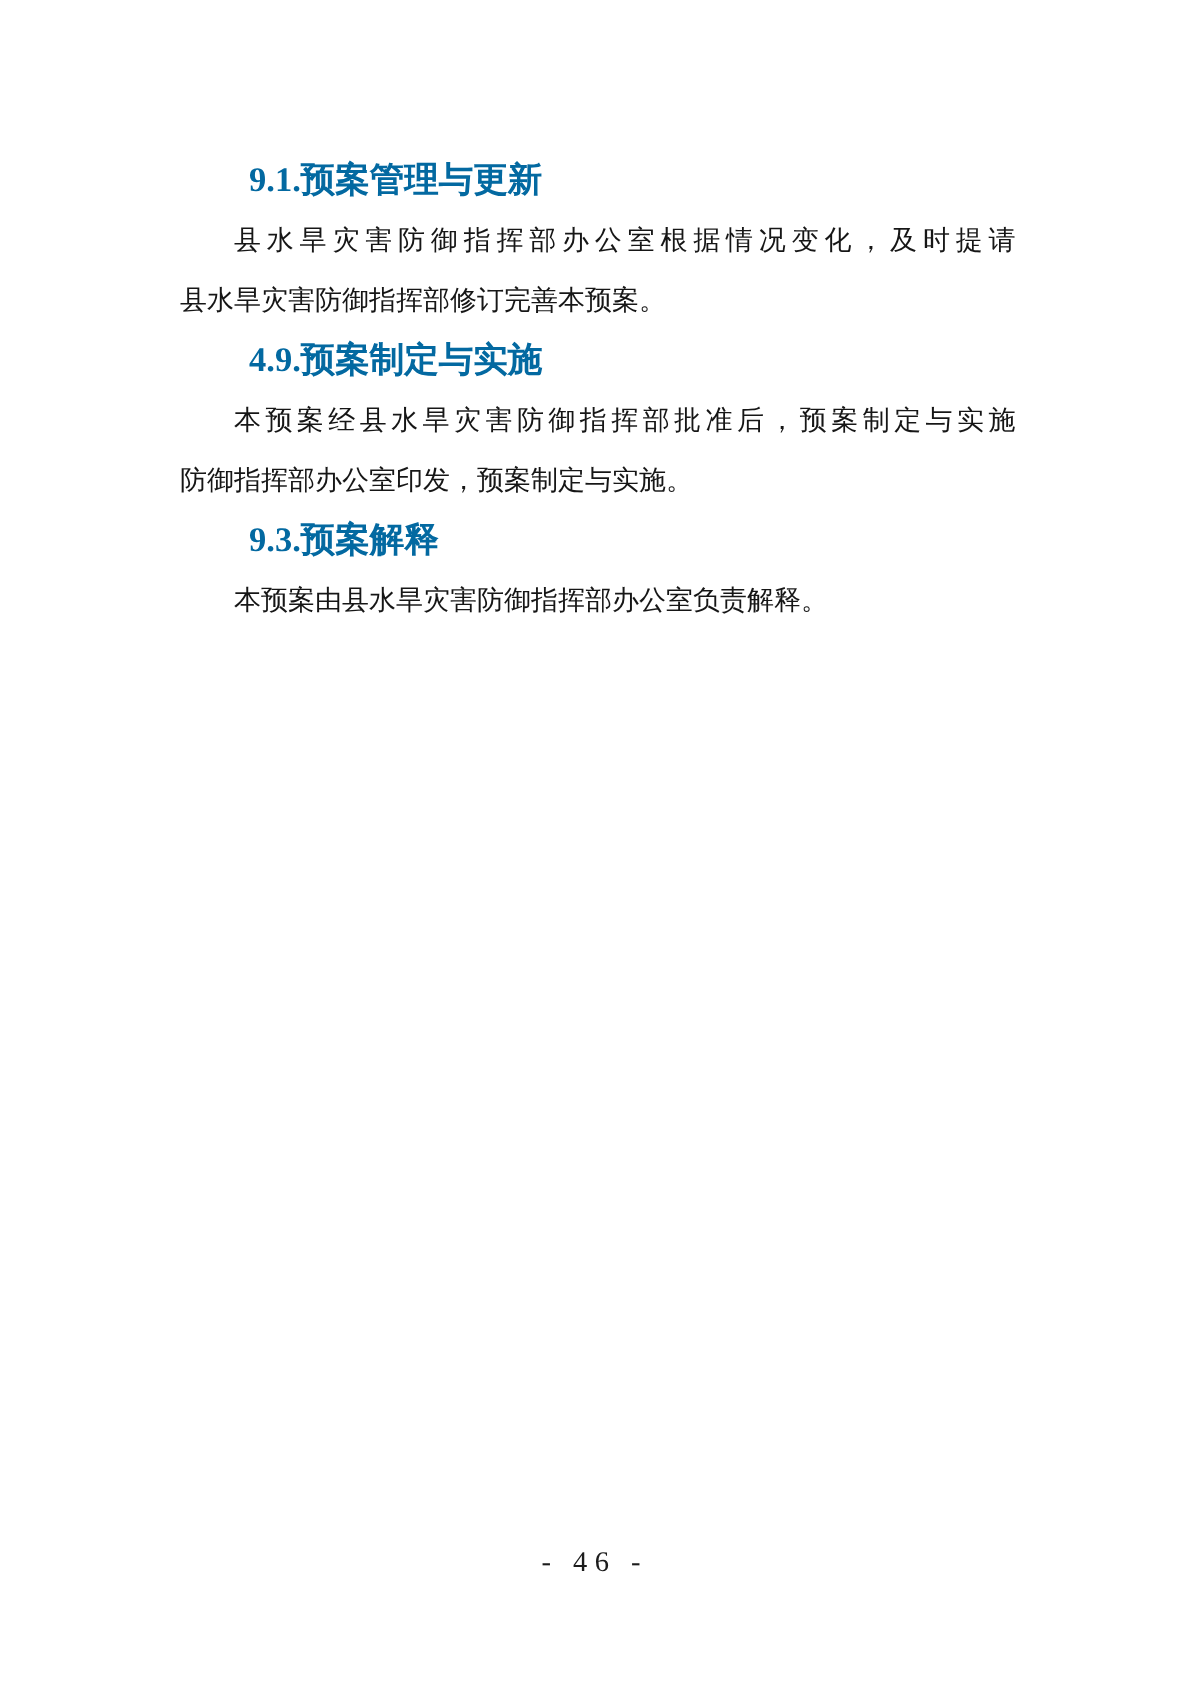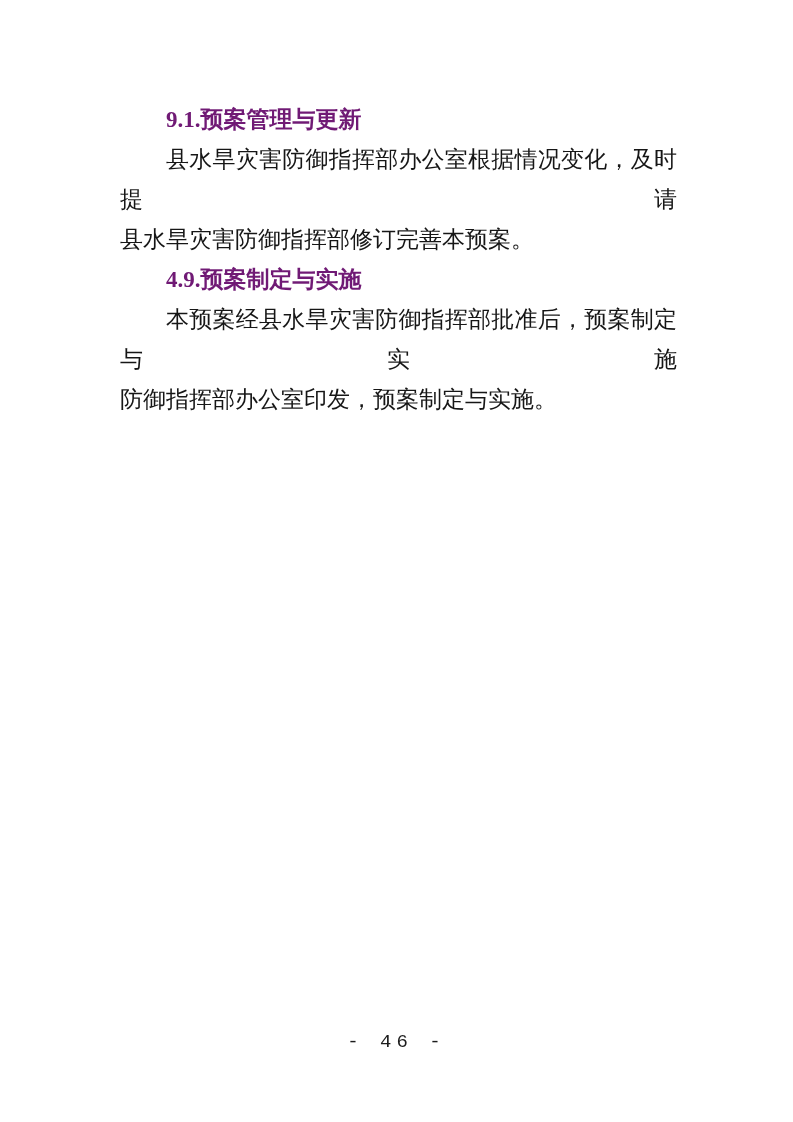--- a/index.html
+++ b/index.html
@@ -24,25 +24,25 @@
   }
   .section {
     margin: 0;
     padding: 0;
   }
   .heading {
     font-size: 23px;
     line-height: 40px;
     font-weight: bold;
     text-indent: 2em;
-    color: #701a75;
+    color: #0369a1;
     white-space: nowrap;
   }
   .line {
-    font-size: 23px;
+    font-size: 18px;
     line-height: 40px;
     color: #161616;
   }
   .line.indent {
     text-indent: 2em;
   }
   .line.full {
     text-align: justify;
     text-align-last: justify;
   }
@@ -51,21 +51,21 @@
     left: 0;
     width: 793px;
     top: 1030px;
     text-align: center;
   }
   .page-number {
     font-size: 19px;
     line-height: 24px;
     letter-spacing: 5px;
     color: #1c1c1c;
-    font-family: Liberation Mono, monospace;
+    font-family: Liberation Serif, serif;
   }
 </style>
 </head>
 <body>
 
 <div class="page">
 
   <div class="content">
 
     <div class="section">
@@ -73,20 +73,24 @@
       <div class="line indent full">县水旱灾害防御指挥部办公室根据情况变化，及时提请</div>
       <div class="line">县水旱灾害防御指挥部修订完善本预案。</div>
     </div>
 
     <div class="section">
       <div class="heading">4.9.预案制定与实施</div>
       <div class="line indent full">本预案经县水旱灾害防御指挥部批准后，预案制定与实施</div>
       <div class="line">防御指挥部办公室印发，预案制定与实施。</div>
     </div>
 
+    <div class="section">
+      <div class="heading">9.3.预案解释</div>
+      <div class="line indent">本预案由县水旱灾害防御指挥部办公室负责解释。</div>
+    </div>
 
   </div>
 
   <div class="footer">
     <span class="page-number">- 46 -</span>
   </div>
 
 </div>
 
 </body></html>

